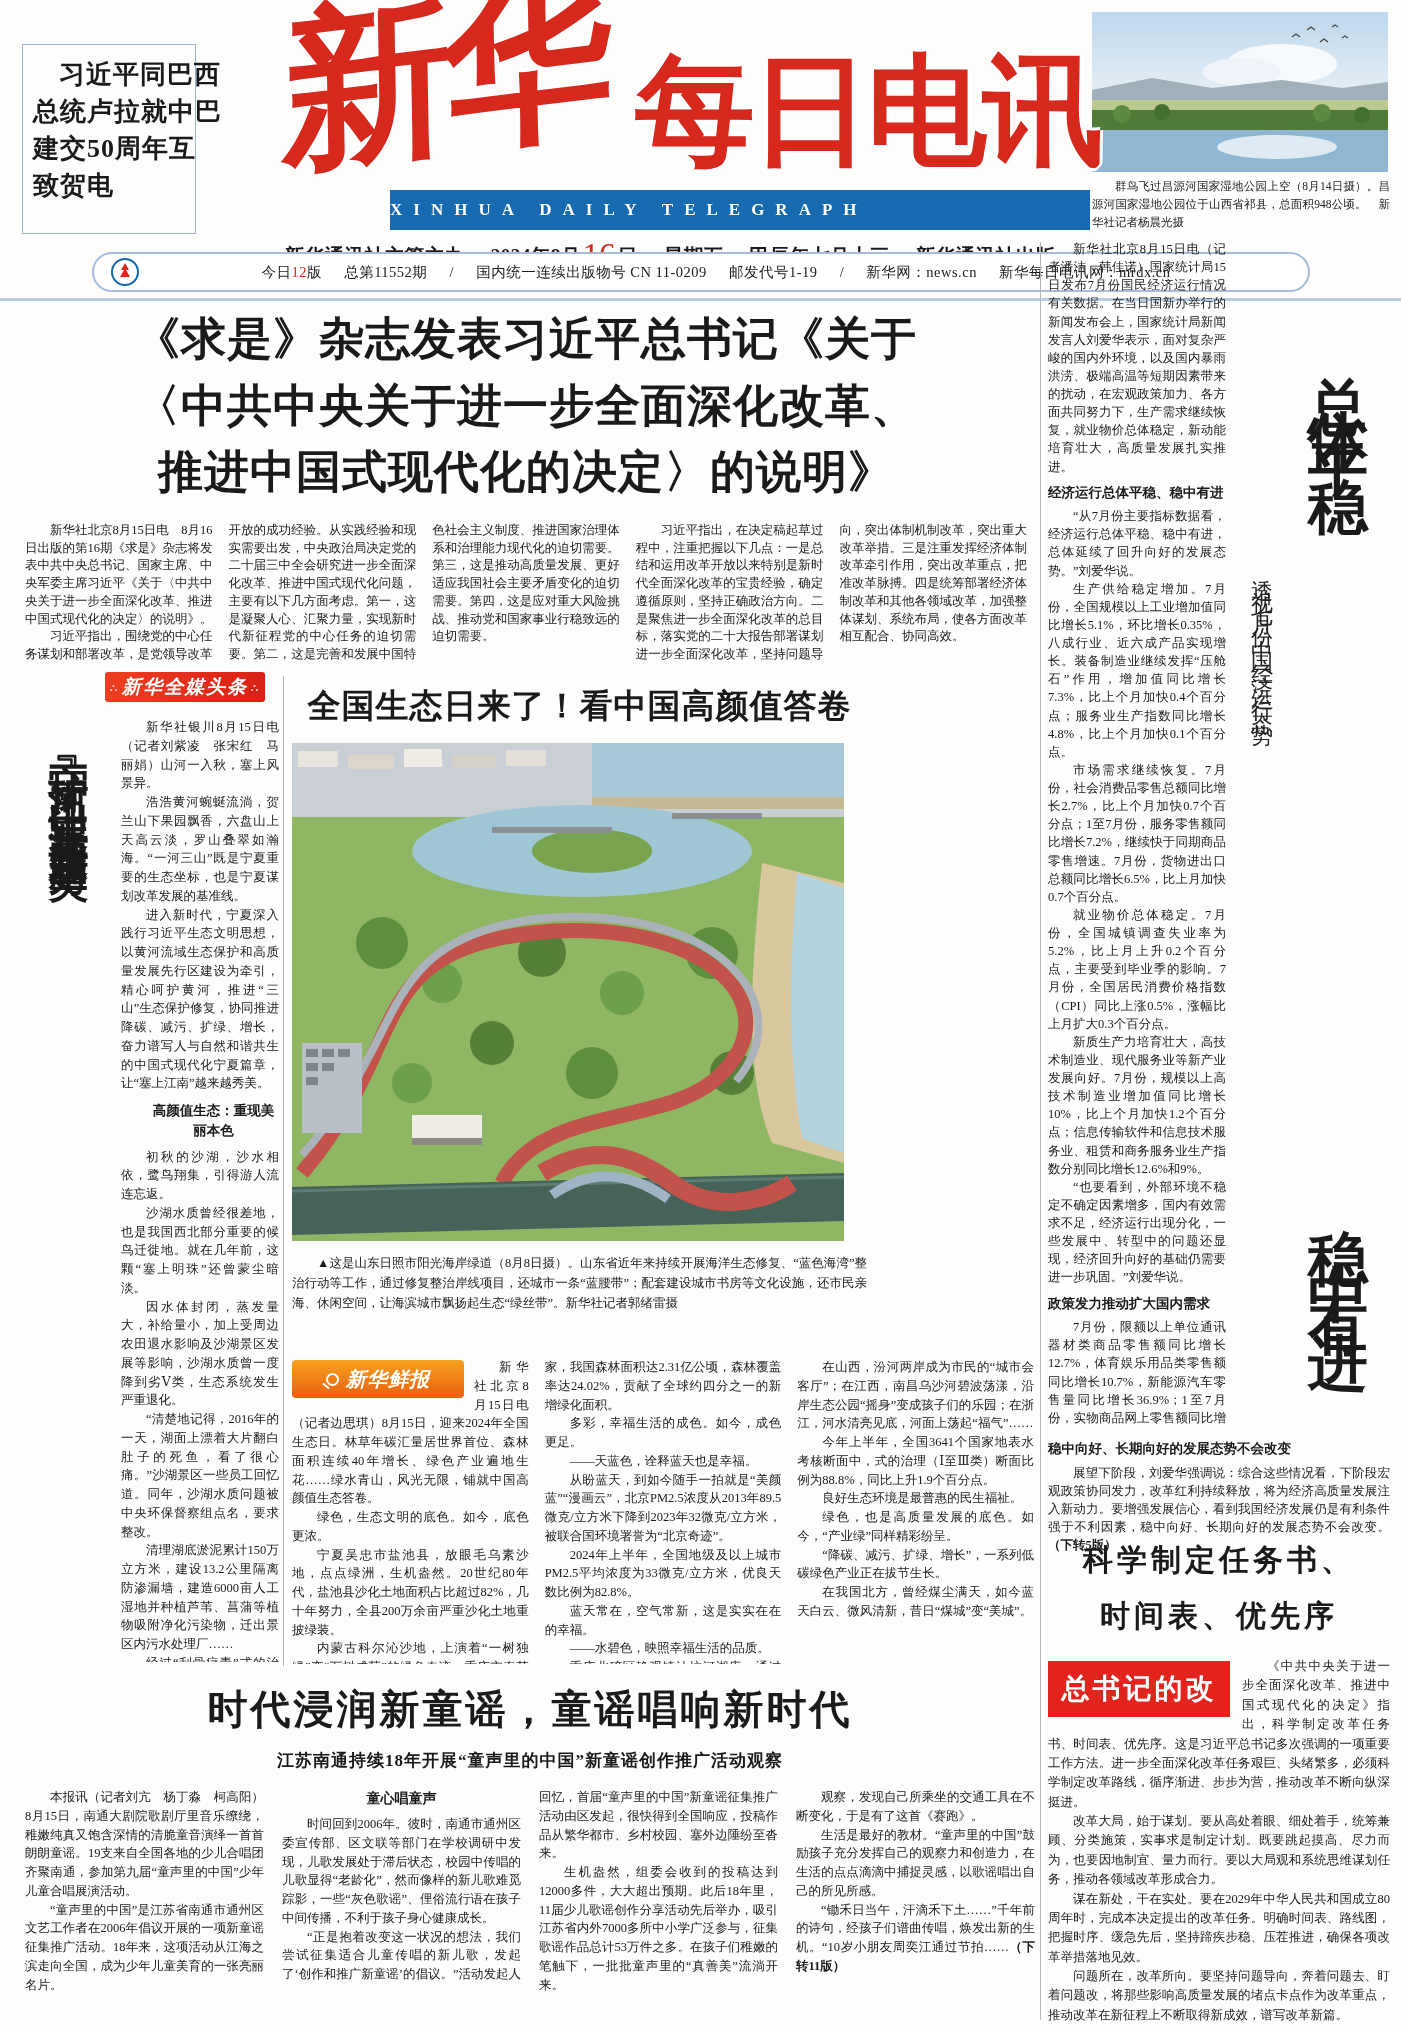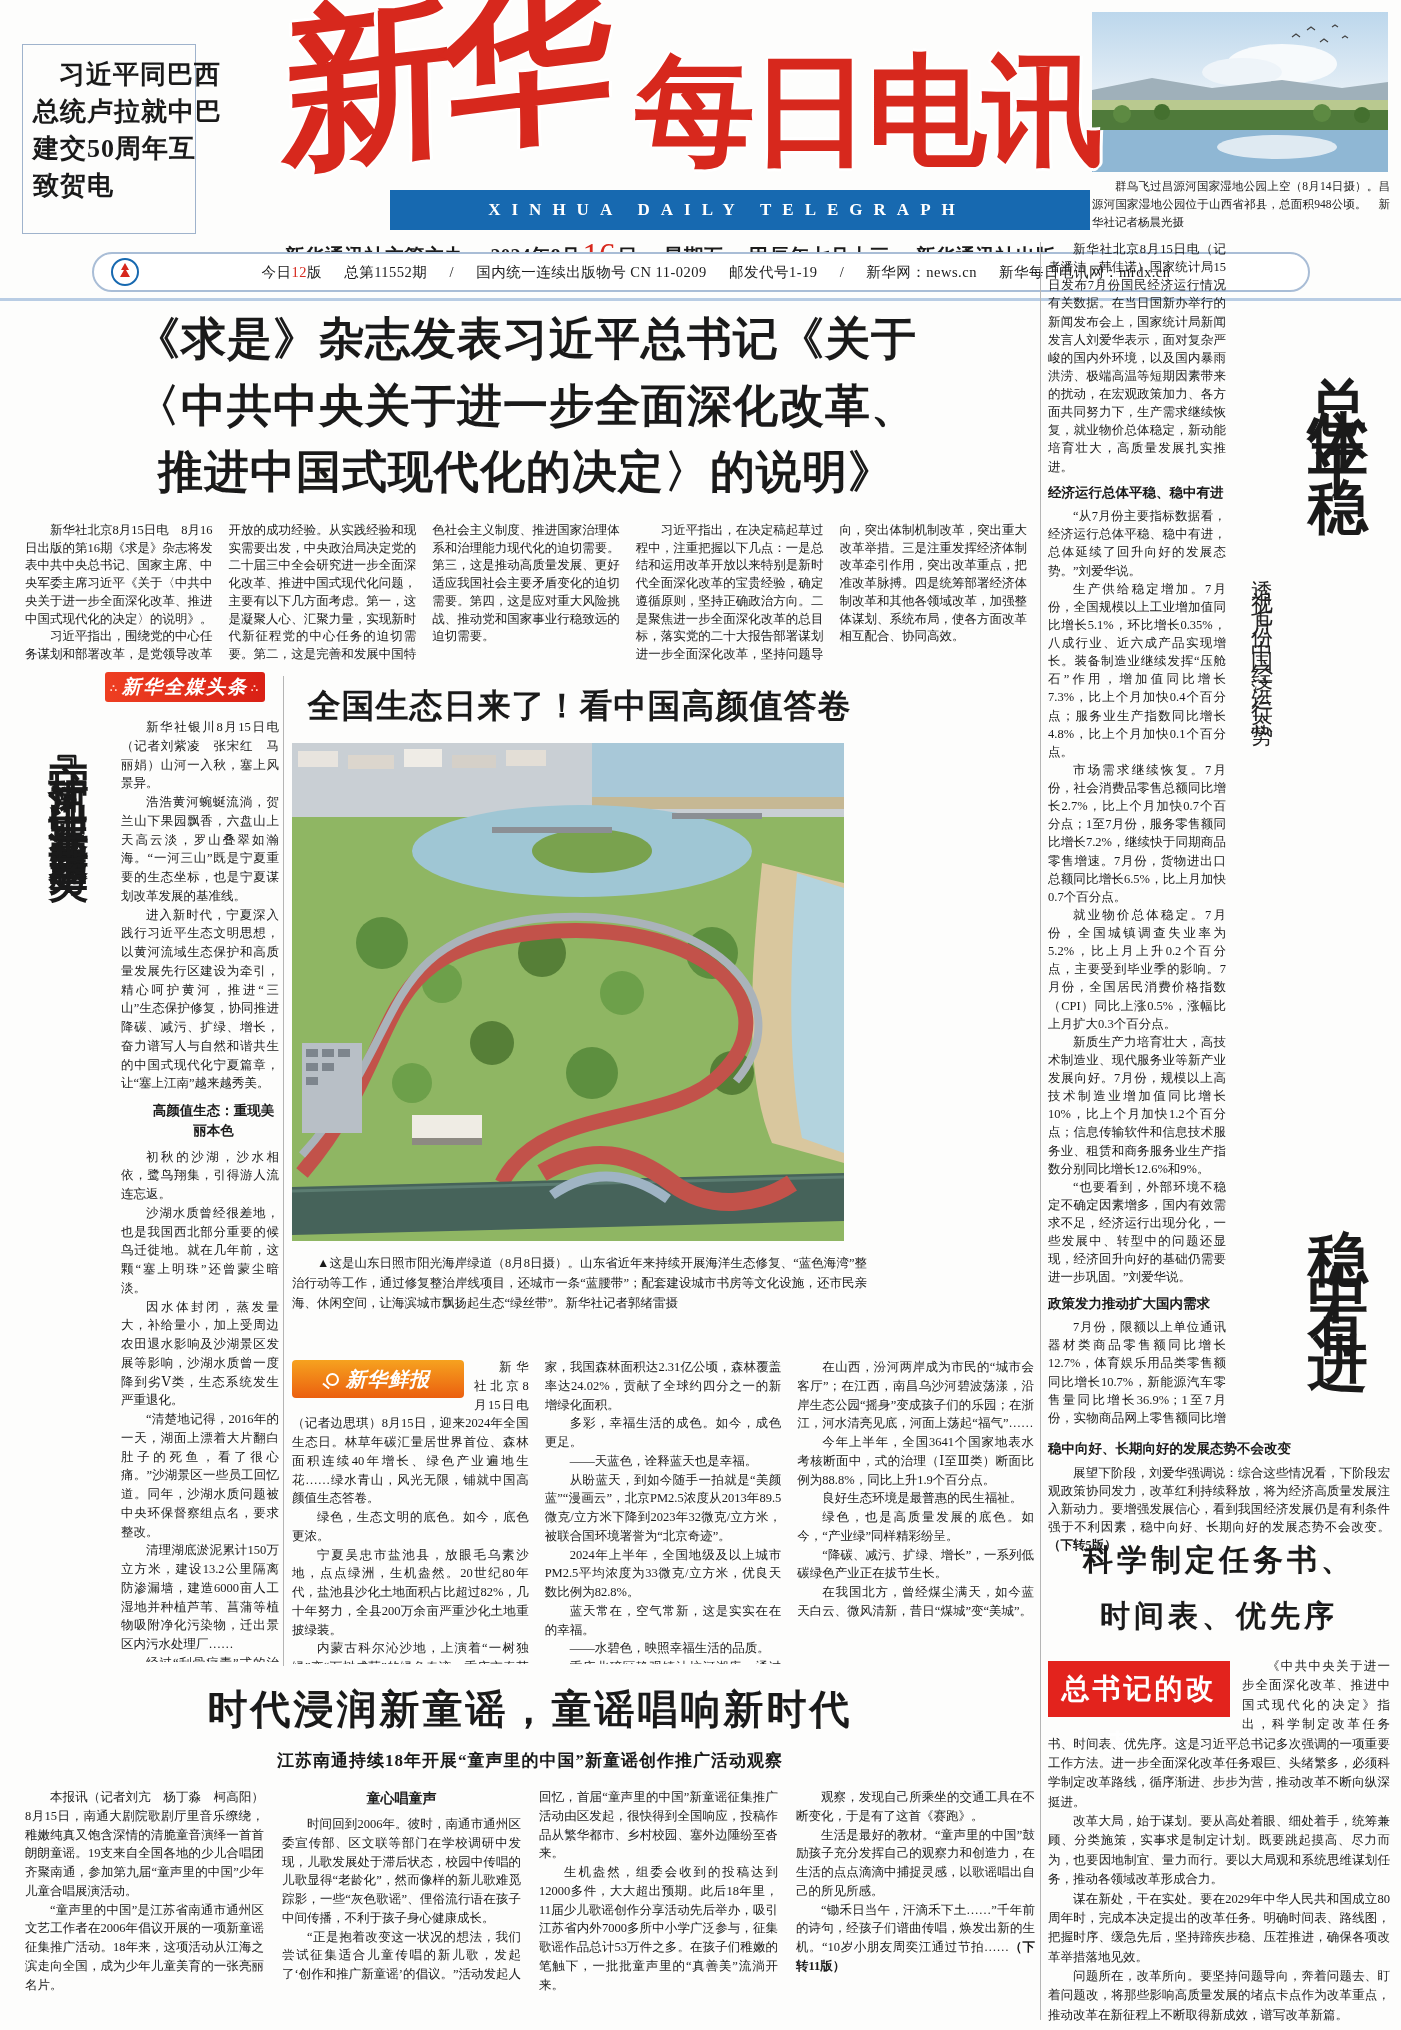--- a/index.html
+++ b/index.html
@@ -9,21 +9,21 @@
     background:#fdfdfc; overflow:hidden;
     font-family:"Liberation Serif","DejaVu Serif",serif; color:#1a1a1a;
   }
   
   .topleft-box{position:absolute;left:22px;top:44px;width:174px;height:190px;
     border:1px solid #9fb3cc;padding:12px 8px 0 10px;}
   .topleft-box .l{font-size:26px;font-weight:700;line-height:1.42;letter-spacing:1px;white-space:nowrap;}
   .topleft-box .l.first{padding-left:26px;}
   .masthead{position:absolute;left:240px;top:2px;width:860px;height:232px;}
   .mast-bar{position:absolute;left:150px;top:188px;width:700px;height:40px;background:#1769b0;}
-  .mast-bar span{display:block;text-align:center;padding-right:26px;line-height:40px;
+  .mast-bar span{display:block;text-align:left;padding-right:26px;line-height:40px;
     color:#fff;font-size:17px;font-weight:700;letter-spacing:11px;font-family:"Liberation Serif",serif;}
   .mast-script{position:absolute;left:40px;top:-12px;font-size:172px;line-height:1;font-weight:900;
     color:#d7281d;transform:rotate(-7deg) skewX(-6deg);letter-spacing:-10px;z-index:2;
     text-shadow:3px 0 0 #fff,-3px 0 0 #fff,0 3px 0 #fff,0 -3px 0 #fff;}
   .mast-rest{position:absolute;left:395px;top:50px;font-size:120px;line-height:1;font-weight:900;
     color:#d7281d;letter-spacing:-4px;z-index:2;
     text-shadow:3px 0 0 #fff,-3px 0 0 #fff,0 3px 0 #fff,0 -3px 0 #fff;}
   .dateline{position:absolute;left:190px;top:237px;width:960px;text-align:center;
     font-size:20px;font-weight:700;white-space:nowrap;}
   .dateline .sep{display:inline-block;width:26px;}

